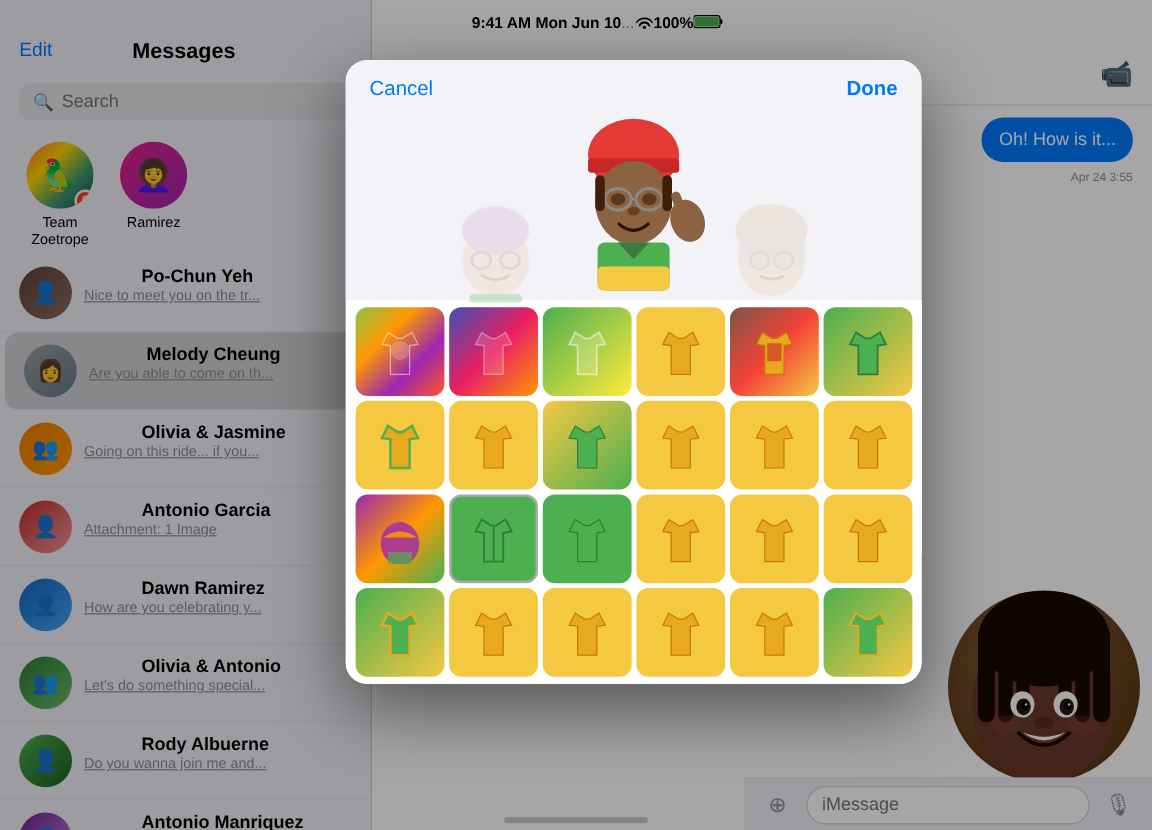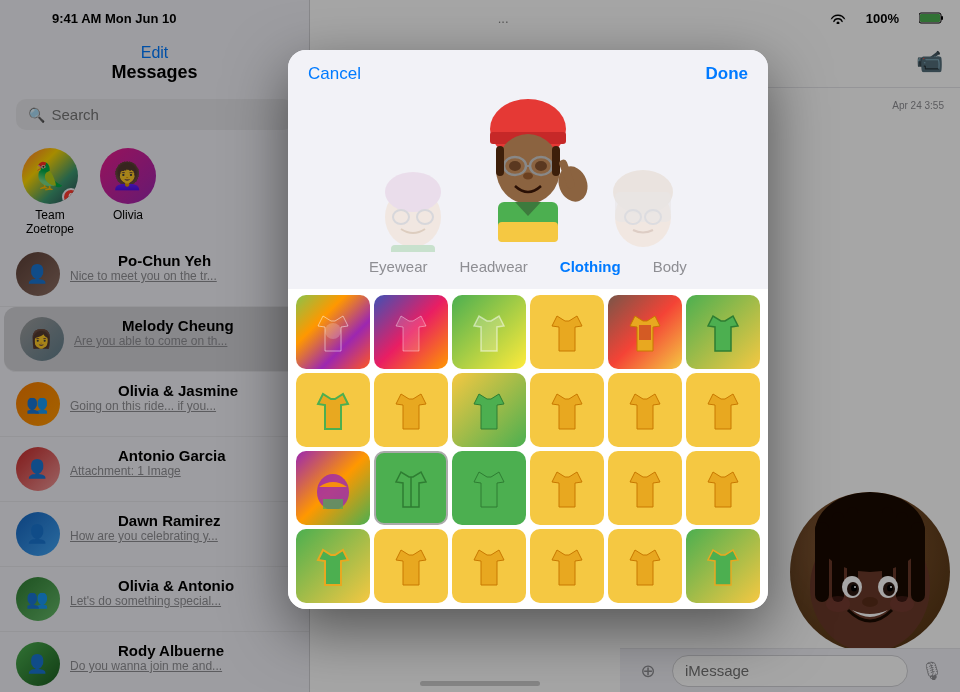--- a/index.html
+++ b/index.html
@@ -20,46 +20,45 @@
       display: flex;
     }
 
     
     .status-bar {
       position: absolute;
       top: 0; left: 0; right: 0;
       height: 36px;
       display: flex;
       align-items: center;
-      justify-content: space-between;
+      justify-content: center;
       padding: 0 16px;
       z-index: 10;
       background: transparent;
       margin-left: 36px;
     }
     .status-bar-left { font-size: 13px; font-weight: 600; color: #000; }
     .status-bar-center { font-size: 13px; color: #888; }
-    .status-bar-right { display: flex; align-items: center; gap: 20px; font-size: 13px; font-weight: 600; color: #000; }
+    .status-bar-right { display: flex; align-items: center; gap: 0; font-size: 13px; font-weight: 600; color: #000; }
 
     
     .sidebar {
       position: absolute;
       top: 0; left: 0;
       width: 310px;
       height: 692px;
       background: #f2f2f7;
       border-right: 1px solid #d1d1d6;
       z-index: 1;
     }
     .sidebar-header {
-      padding: 44px 16px 8px;
+      padding: 32px 16px 8px;
       display: flex;
       align-items: center;
       justify-content: space-between;
-      flex-direction: column;
     }
     .sidebar-edit { color: #007aff; font-size: 16px; }
     .sidebar-title { font-size: 18px; font-weight: 700; color: #000; }
     .sidebar-search {
       margin: 8px 16px;
       background: #e5e5ea;
       border-radius: 10px;
       padding: 7px 12px;
       display: flex;
       align-items: center;
@@ -416,21 +415,21 @@
           <div style="width:100%;height:100%;background:linear-gradient(135deg,#ff6b35,#ffd700,#3d9970,#2c3e50);display:flex;align-items:center;justify-content:center;font-size:26px;">🦜</div>
 
           <div style="position:absolute;bottom:-2px;right:-2px;background:#ff3b30;border-radius:50%;width:18px;height:18px;display:flex;align-items:center;justify-content:center;color:#fff;font-size:10px;font-weight:700;border:2px solid #f2f2f7;">6</div>
         </div>
         <span class="pinned-label">Team Zoetrope</span>
       </div>
       <div class="pinned-contact">
         <div class="pinned-avatar">
           <div style="width:100%;height:100%;background:linear-gradient(135deg,#e91e8c,#9c27b0);display:flex;align-items:center;justify-content:center;font-size:26px;">👩‍🦱</div>
         </div>
-        <span class="pinned-label">Olivia</span>
+        <span class="pinned-label">Ramirez</span>
       </div>
     </div>
 
     <div class="message-list">
       <div class="message-item">
         <div class="msg-avatar av-pochun">👤</div>
         <div class="msg-content">
           <div class="msg-name">Po-Chun Yeh</div>
           <div class="msg-preview">Nice to meet you on the tr...</div>
         </div>
@@ -485,20 +484,21 @@
         </div>
       </div>
     </div>
   </div>
 
   <div class="main-area">
     <div class="chat-header">
       <div class="video-icon">📹</div>
     </div>
     <div class="chat-messages">
+      <div class="bubble">Oh! How is it...</div>
       <div style="font-size:10px;color:#8e8e93;margin-top:2px;">Apr 24 3:55</div>
     </div>
 
     <div class="memoji-large">
       <div class="memoji-face">
 
         <svg width="160" height="160" viewBox="0 0 160 160">
 
           <ellipse cx="80" cy="95" rx="60" ry="65" fill="#6B3A2A"></ellipse>
 
@@ -601,26 +601,20 @@
             <ellipse cx="40" cy="35" rx="30" ry="22" fill="#d4b896"></ellipse>
 
             <rect x="12" y="35" width="56" height="30" rx="5" fill="#c8c0b0" opacity="0.6"></rect>
             <ellipse cx="30" cy="60" rx="8" ry="7" fill="none" stroke="#999" stroke-width="2"></ellipse>
             <ellipse cx="50" cy="60" rx="8" ry="7" fill="none" stroke="#999" stroke-width="2"></ellipse>
             <path d="M30 73 Q40 78 50 73" stroke="#a06030" stroke-width="2" fill="none"></path>
           </svg>
         </div>
       </div>
 
-      <div class="category-tabs">
-        <div class="cat-tab">Eyewear</div>
-        <div class="cat-tab">Headwear</div>
-        <div class="cat-tab active">Clothing</div>
-        <div class="cat-tab">Body</div>
-      </div>
 
       <div class="clothing-grid">
 
         <div class="clothing-item row1-1">
           <svg width="40" height="42" viewBox="0 0 40 42">
               <path d="M10 5 L5 15 L12 16 L12 40 L28 40 L28 16 L35 15 L30 5 L22 10 L18 10 Z" fill="none" stroke="rgba(255,255,255,0.5)" stroke-width="1"></path>
               <circle cx="20" cy="20" r="8" fill="rgba(255,255,255,0.2)"></circle>
             </svg>
         </div>
         <div class="clothing-item row1-2">

